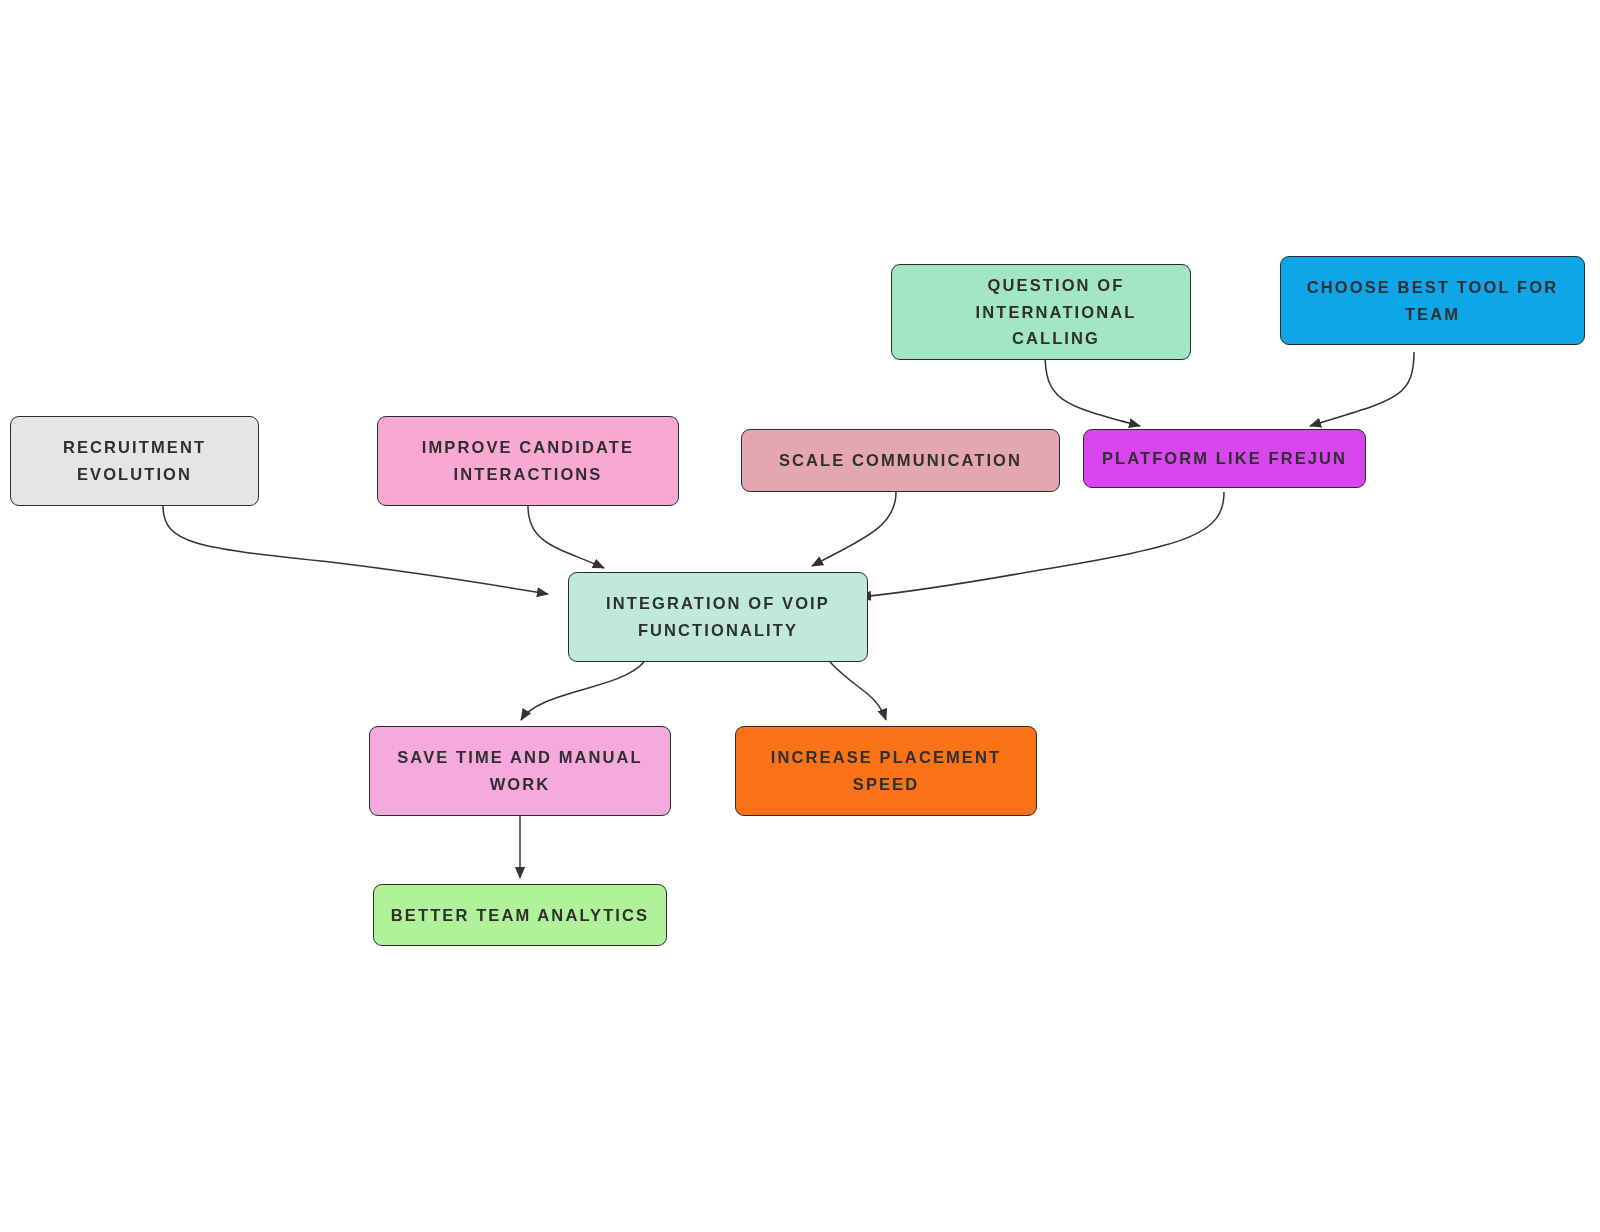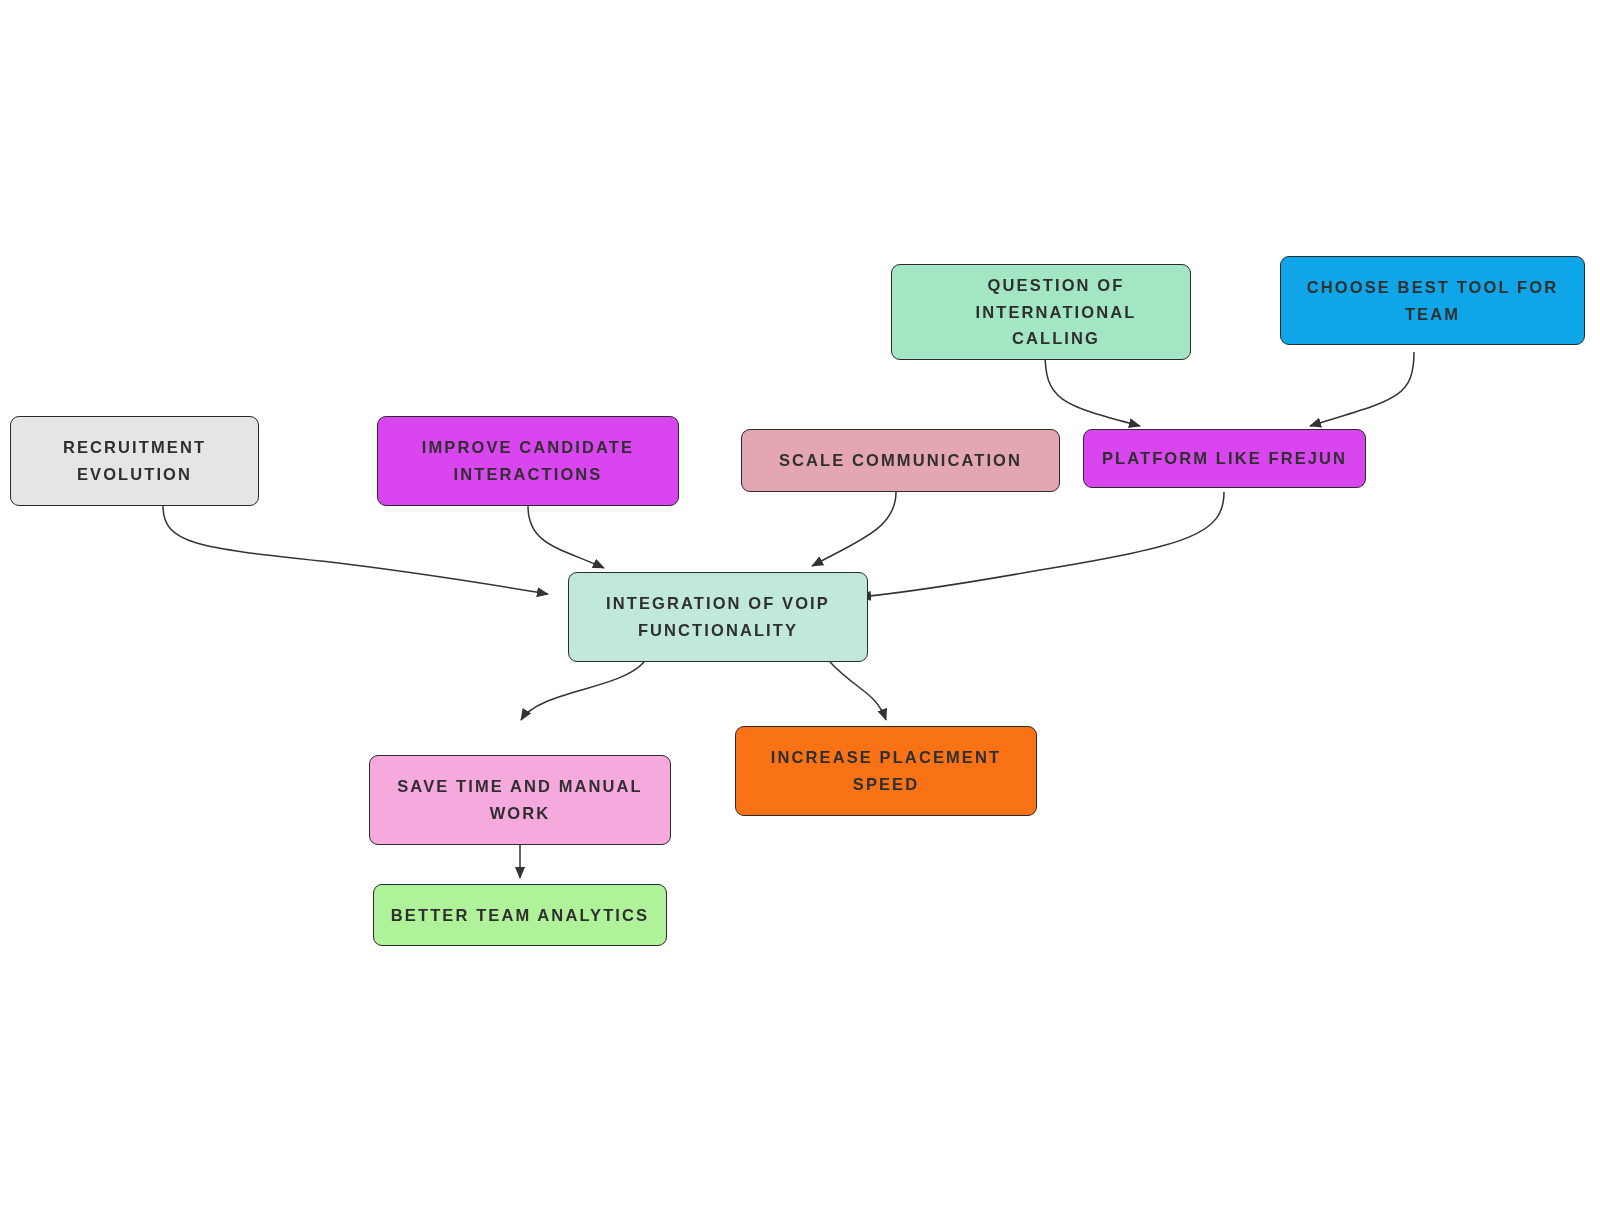--- a/index.html
+++ b/index.html
@@ -78,33 +78,33 @@
   <div id="nodes-group">
       <div class="node" style="left: 891px; top: 264px; width: 300px; height: 96px; background: rgb(163, 230, 196); padding-left: 44px;">
         <span>Question of International Calling</span>
       </div>
       <div class="node" style="left: 1256px; top: 256px; width: 305px; height: 89px; background: #0ea5e9; margin-left: 24px;">
         <span>Choose Best Tool for Team</span>
       </div>
       <div class="node" style="left: 10px; top: 416px; width: 249px; height: 90px; background: #e5e5e5;">
         <span>Recruitment Evolution</span>
       </div>
-      <div class="node" style="left: 377px; top: 416px; width: 302px; height: 90px; background: #d946ef;">
+      <div class="node" style="left: 377px; top: 416px; width: 302px; height: 90px; background: #f9a8d4;">
         <span>Improve Candidate Interactions</span>
       </div>
       <div class="node" style="left: 741px; top: 429px; width: 319px; height: 63px; background: rgb(228, 166, 176);">
         <span>Scale Communication</span>
       </div>
       <div class="node" style="left: 1083px; top: 429px; width: 283px; height: 59px; background: #d946ef;">
         <span>Platform Like Frejun</span>
       </div>
       <div class="node" style="left: 554px; top: 572px; width: 300px; height: 90px; background: rgb(192, 233, 218); margin-left: 14px;">
         <span>Integration of VoIP Functionality</span>
       </div>
-      <div class="node" style="left: 369px; top: 726px; width: 302px; height: 90px; background: rgb(245, 169, 220); margin-top: 29px;">
+      <div class="node" style="left: 369px; top: 726px; width: 302px; height: 90px; background: rgb(245, 169, 220);">
         <span>Save Time and Manual Work</span>
       </div>
       <div class="node" style="left: 735px; top: 726px; width: 302px; height: 90px; background: #f97316;">
         <span>Increase Placement Speed</span>
       </div>
       <div class="node" style="left: 373px; top: 884px; width: 294px; height: 62px; background: rgb(176, 242, 154); justify-content: center;">
         <span>Better Team Analytics</span>
       </div>
     </div>
 

